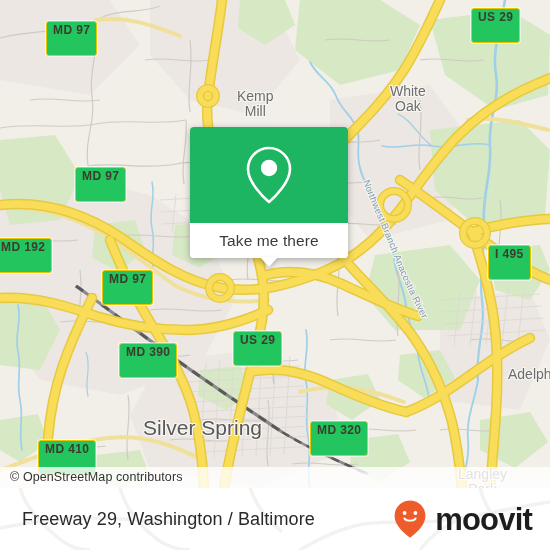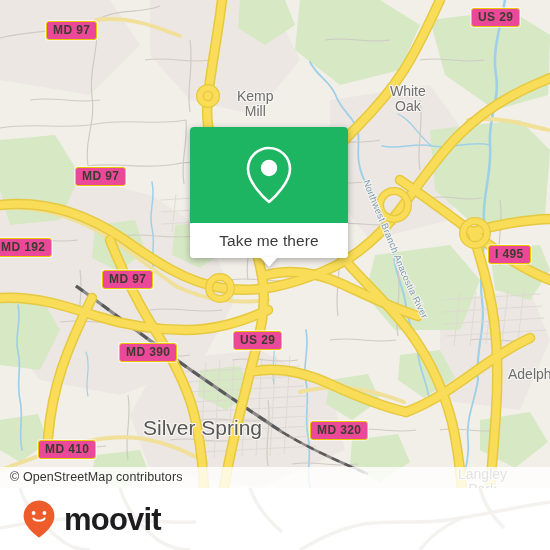--- a/index.html
+++ b/index.html
@@ -49,28 +49,28 @@
     pointer-events: none;
     font-weight: 400;
   }
   .place-city   { font-size: 21px; color: #58585a; }
   .place-town   { font-size: 14px; color: #6d6d6f; }
   .place-two    { text-align: center; }
 
   
   .shield {
     position: absolute;
-    background: #ec4899;
+    background: #22c55e;
     border: 1.5px solid #e8c700;
     border-radius: 3px;
     color: #3d3c2e;
     font-size: 12px;
     font-weight: bold;
     letter-spacing: 0.4px;
-    padding: 1px 6px 2px 6px;
+    padding: 1px 6px 18px 6px;
     line-height: 14px;
     white-space: nowrap;
     box-shadow: 0 0 0 1px rgba(255,255,255,0.55);
   }
 
   
   .river-label { pointer-events: none; }
 
   
   #callout {
@@ -449,20 +449,21 @@
         <path d="M20,0 C26,20 40,34 56,48 C70,60 80,62 90,62"></path>
         <path d="M120,0 C126,22 140,38 158,52 C170,60 180,62 190,62"></path>
         <path d="M250,0 C256,18 268,32 282,44"></path>
         <path d="M300,62 C320,50 340,40 364,36 C392,32 420,36 448,32 C490,26 520,18 550,14"></path>
         <path d="M0,40 C30,34 60,30 92,30 C130,30 160,36 196,34"></path>
         <path d="M420,62 C430,48 444,38 462,30"></path>
         <path d="M480,0 C484,16 492,28 504,40"></path>
       </g>
     </svg>
 
+    <div id="footer-title">Freeway 29, Washington / Baltimore</div>
 
     <div id="brand">
       <svg width="34" height="40" viewBox="0 0 34 40">
         <path d="M17 1.5 C8.4 1.5 1.6 8.3 1.6 16.9 C1.6 27.2 14 36.4 17 38.5 C20 36.4 32.4 27.2 32.4 16.9 C32.4 8.3 25.6 1.5 17 1.5 Z" fill="#ef5c2b"></path>
         <circle cx="11.6" cy="14" r="1.9" fill="#ffffff"></circle>
         <circle cx="22.4" cy="14" r="1.9" fill="#ffffff"></circle>
         <path d="M11.4 19.4 C13.2 22.4 20.8 22.4 22.6 19.4" fill="none" stroke="#ffffff" stroke-width="1.9" stroke-linecap="round"></path>
       </svg>
       <span id="brand-wordmark">moovit</span>
     </div>

